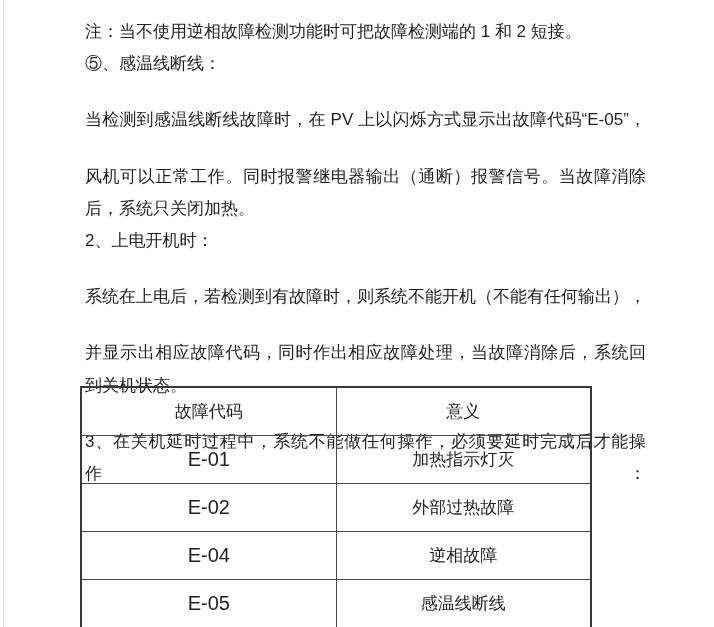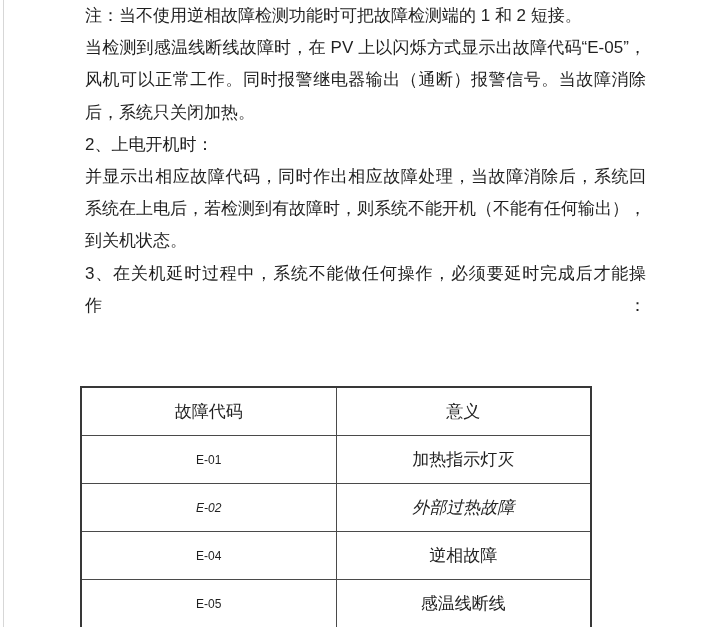--- a/index.html
+++ b/index.html
@@ -12,70 +12,72 @@
     color: #1f1f1f;
   }
   .left-rule {
     position: absolute;
     left: 3px; top: 0; bottom: 0;
     width: 1px;
     background: #d7d7d7;
   }
   .doc-text {
     position: absolute;
-    left: 85px; top: 0;
+    left: 85px; top: 16px;
     width: 561px;
   }
   .line {
     font-size: 17px;
     line-height: 32.2px;
     height: 32.2px;
     white-space: pre;
     overflow: visible;
     font-family: "Liberation Sans", serif;
   }
   .line.j {
     white-space: normal;
     text-align: justify;
     text-align-last: justify;
+    margin-top: 24px;
   }
   table.fault-table {
     position: absolute;
     left: 80px; top: 386px;
     width: 512px;
     border-collapse: collapse;
     table-layout: fixed;
     border: 2px solid #383838;
   }
   table.fault-table td, table.fault-table th {
     border: 1px solid #4a4a4a;
     text-align: center;
     vertical-align: middle;
     font-weight: normal;
     padding: 12px;
   }
   .cell-cjk { font-size: 17px; font-family: "Liberation Sans", serif; }
-  .cell-code { font-size: 12px; font-family: "Liberation Sans", sans-serif; margin-top: 36px; }
+  .cell-code { font-size: 20px; font-family: "Liberation Sans", sans-serif; margin-top: 36px; }
   tr.r-head  { height: 30px; }
   tr.r-std   { height: 33px; }
-  tr.r-tall  { height: 44px; font-style: italic; }
+  tr.r-tall  { height: 44px; }
 </style>
 </head>
 <body>
 
 <div class="left-rule"></div>
 
 <div class="doc-text">
   <div class="line">注：当不使用逆相故障检测功能时可把故障检测端的 1 和 2 短接。</div>
+  <div class="line">⑤、感温线断线：</div>
   <div class="line j">当检测到感温线断线故障时，在 PV 上以闪烁方式显示出故障代码“E-05”，</div>
   <div class="line j">风机可以正常工作。同时报警继电器输出（通断）报警信号。当故障消除</div>
   <div class="line">后，系统只关闭加热。</div>
   <div class="line">2、上电开机时：</div>
+  <div class="line j">系统在上电后，若检测到有故障时，则系统不能开机（不能有任何输出），</div>
   <div class="line j">并显示出相应故障代码，同时作出相应故障处理，当故障消除后，系统回</div>
-  <div class="line j">系统在上电后，若检测到有故障时，则系统不能开机（不能有任何输出），</div>
   <div class="line">到关机状态。</div>
   <div class="line j">3、在关机延时过程中，系统不能做任何操作，必须要延时完成后才能操作：</div>
 </div>
 
 <table class="fault-table">
   <tbody>
     <tr class="r-head">
       <th class="cell-cjk">故障代码</th>
       <th class="cell-cjk">意义</th>
     </tr>

